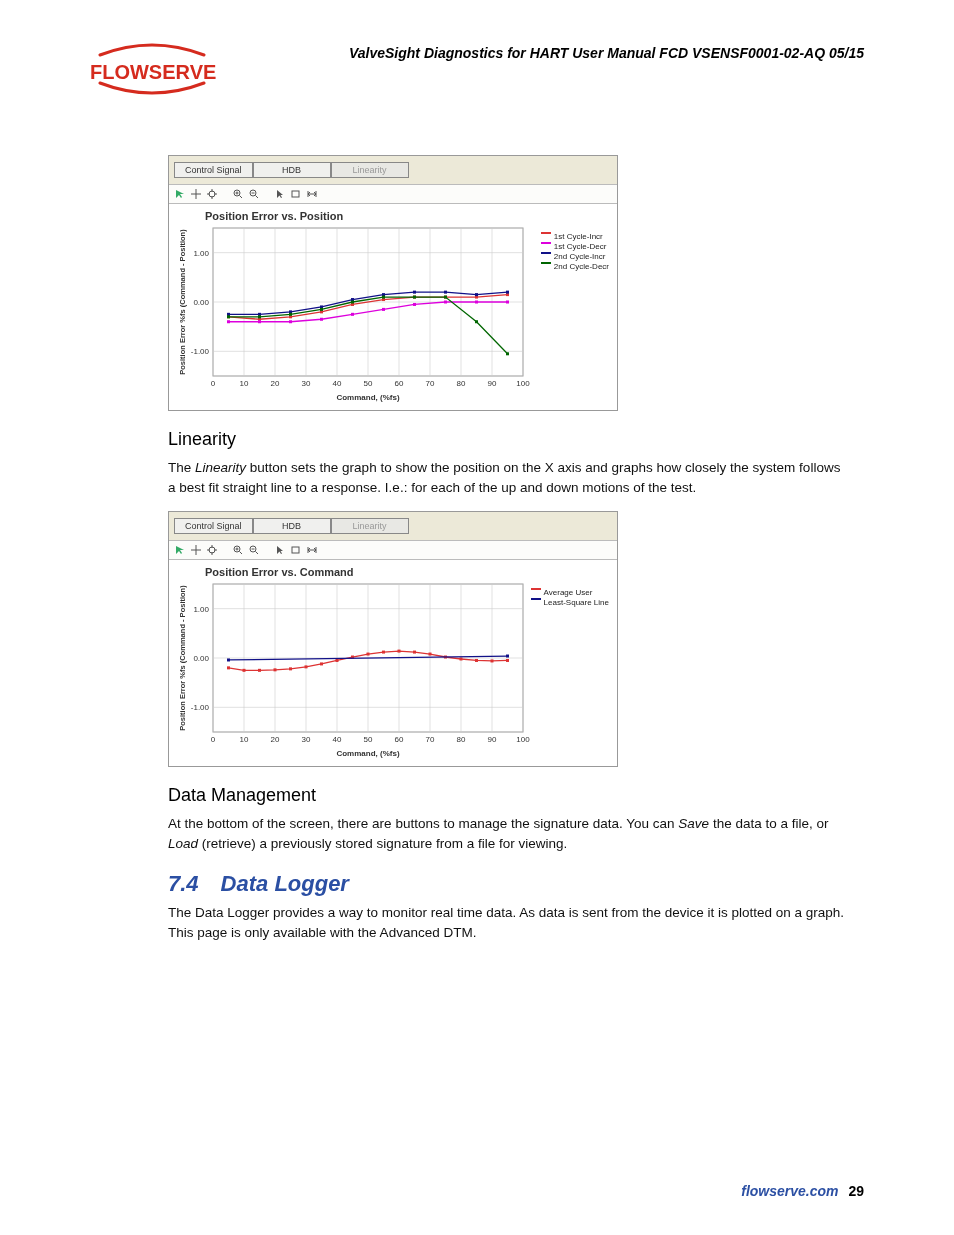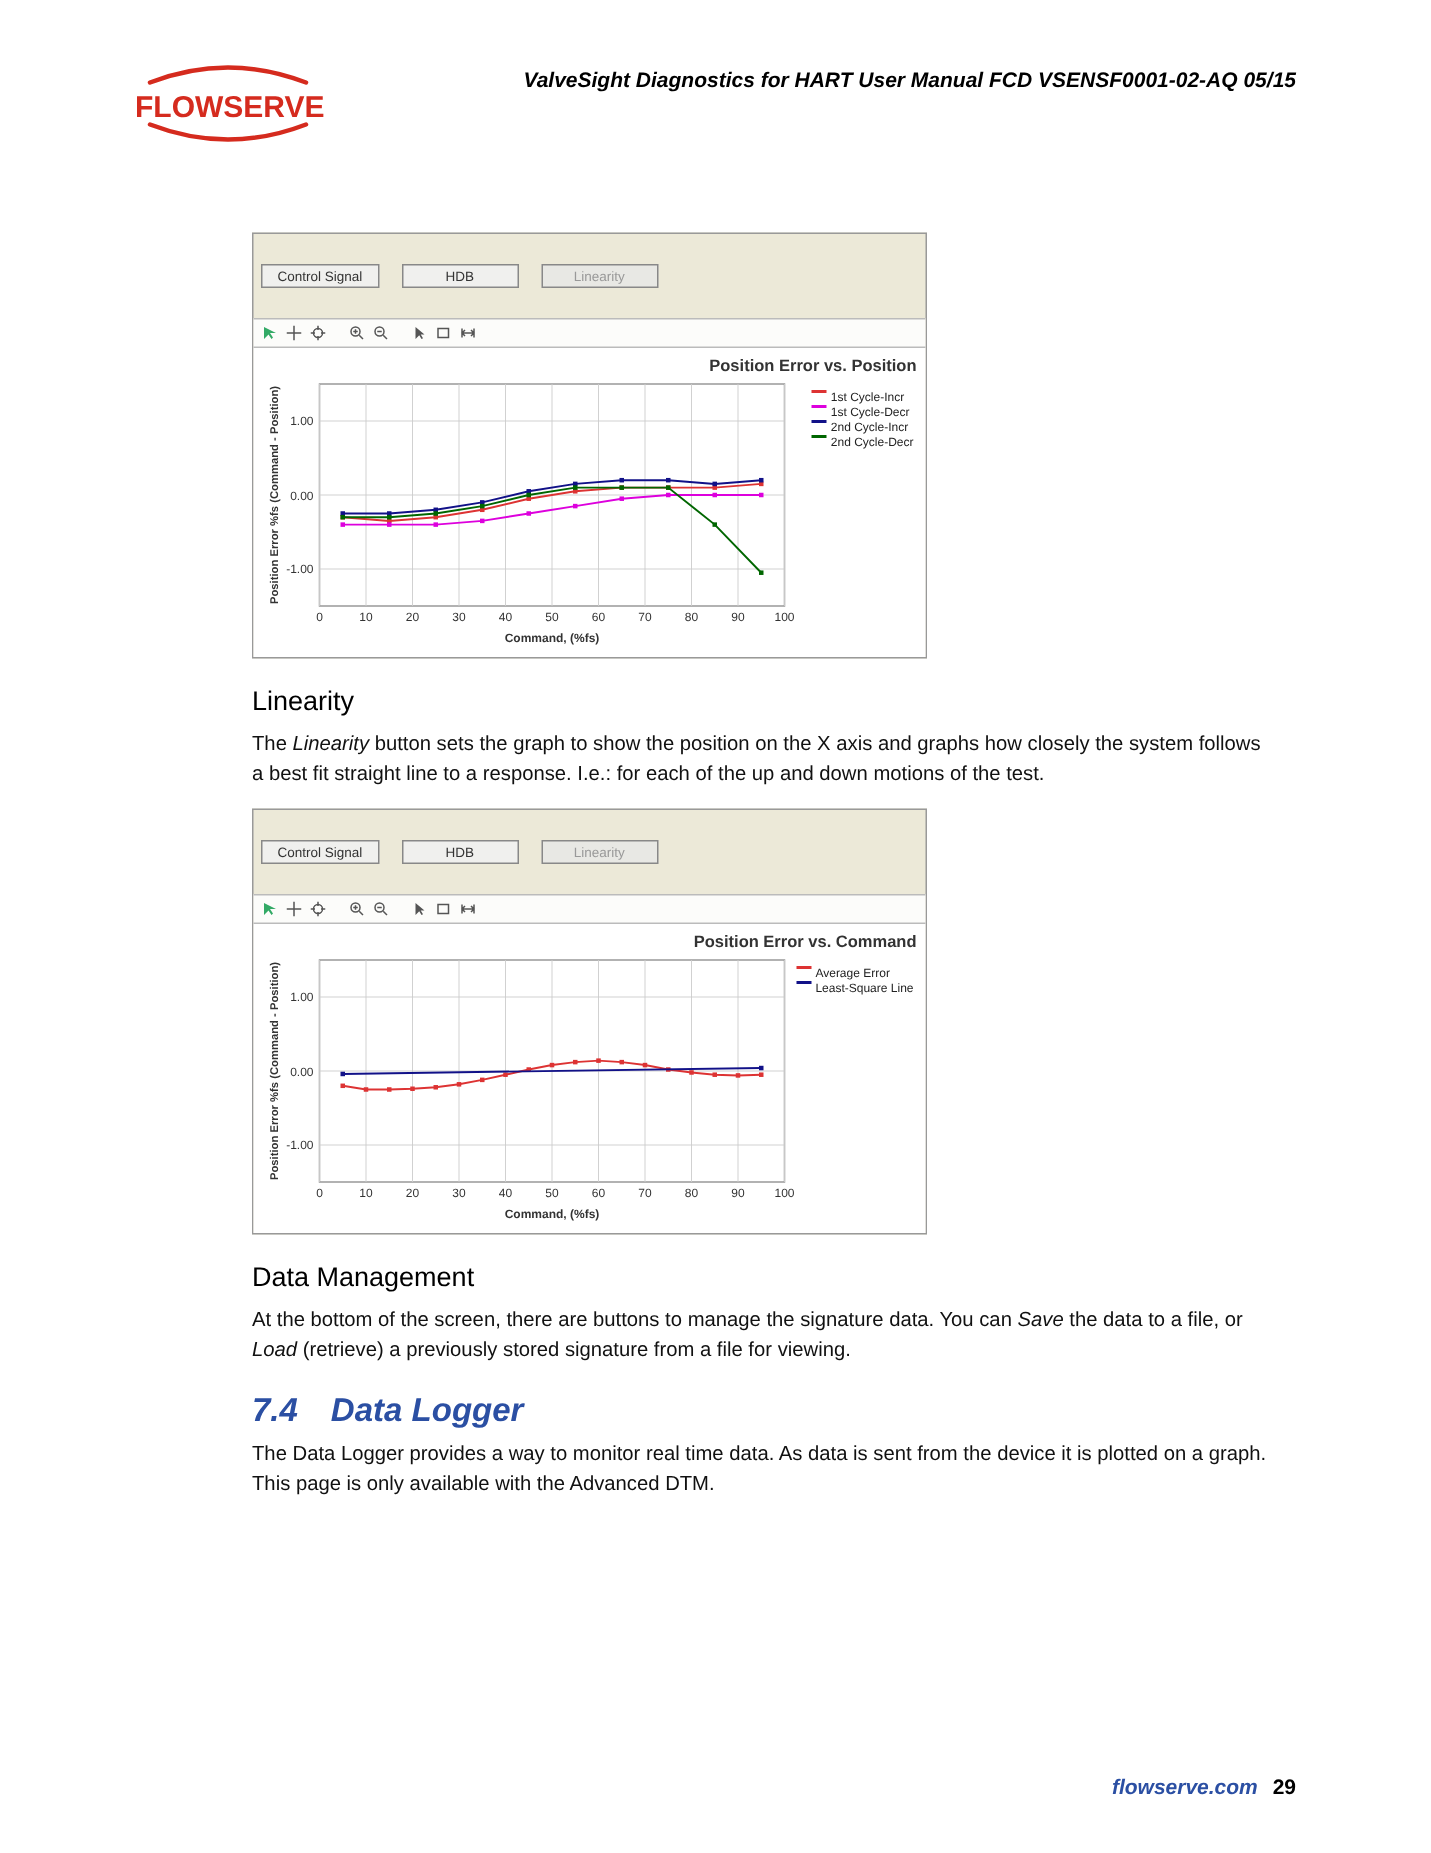--- a/index.html
+++ b/index.html
@@ -8,27 +8,27 @@
   .logo{position:relative;width:120px;height:55px}
   .logo svg{position:absolute;top:-4px;left:0}
   .logo-text{font-family:Arial,Helvetica,sans-serif;font-weight:900;font-size:20px;color:#d52b1e;letter-spacing:0;position:absolute;top:16px;left:0;white-space:nowrap}
   .doc-title{font-weight:bold;font-style:italic;font-size:14px;color:#000;text-align:right;flex:1}
   .content{padding-left:78px;padding-right:0}
   h2.sect{font-weight:normal;font-size:18px;margin:18px 0 8px 0;color:#000}
   p.body{font-size:13.5px;line-height:1.45;margin:0 15px 14px 0;color:#111}
   p.body em{font-style:italic}
   h2.blue{color:#2b4fa3;font-style:italic;font-weight:bold;font-size:22px;margin:18px 0 6px 0}
   .chart-frame{border:1px solid #999;background:#ece9d8;width:448px;margin:0 0 16px 0}
-  .tabs-row{display:flex;gap:15px;padding:20px 5px}
+  .tabs-row{display:flex;gap:0;padding:6px 5px}
   .tab-btn{border:1px solid #888;background:#f0f0ee;font-size:9px;padding:2px 10px;color:#333;min-width:56px;text-align:center}
   .tab-btn.on{background:#e8e8e4;color:#999}
   .toolbar-row{background:#fcfcfa;border-top:1px solid #bbb;border-bottom:1px solid #bbb;height:18px;display:flex;align-items:center;gap:6px;padding-left:6px}
   .tb-ico{width:10px;height:10px;display:inline-block}
   .plot-area{background:#fff;padding:4px 6px 6px 6px;position:relative}
-  .plot-title{font-size:11px;font-weight:bold;text-align:right;margin:2px 0 2px 30px;color:#333}
+  .plot-title{font-size:11px;font-weight:bold;text-align:left;margin:2px 0 2px 30px;color:#333}
   svg.plot{display:block}
   .legend{position:absolute;right:8px;top:28px;font-size:8px;color:#222}
   .legend .row{display:flex;gap:3px;margin-bottom:1px}
   .legend .sw{width:10px;height:2px;display:inline-block}
   .footer{position:absolute;bottom:36px;right:90px;font-size:14px}
   .footer .site{font-style:italic;font-weight:bold;color:#2b4fa3;margin-right:6px}
   .footer .pg{font-weight:bold;color:#000}
 </style>
 </head>
 <body>
@@ -282,21 +282,21 @@
             <rect x="331" y="78.96666666666667" width="3" height="3" fill="#d33"></rect>
             <path d="M53.5 79.97333333333334 L332.5 76.02666666666667" fill="none" stroke="#118" stroke-width="1.3"></path>
             <rect x="52" y="78.47333333333334" width="3" height="3" fill="#118"></rect>
             <rect x="331" y="74.52666666666667" width="3" height="3" fill="#118"></rect>
             <text x="193" y="176" font-size="8" text-anchor="middle" fill="#333" font-weight="bold">Command, (%fs)</text>
             <text transform="translate(10 78) rotate(-90)" font-size="7.5" text-anchor="middle" fill="#333" font-weight="bold">Position Error %fs (Command - Position)</text>
           </svg>
         <div class="legend">
           <div class="row">
               <span class="sw" style="background:#d33"></span>
-              <span>Average Error</span>
+              <span>Average User</span>
             </div>
           <div class="row">
               <span class="sw" style="background:#118"></span>
               <span>Least-Square Line</span>
             </div>
         </div>
       </div>
     </div>
 
     <h2 class="sect">Data Management</h2>

